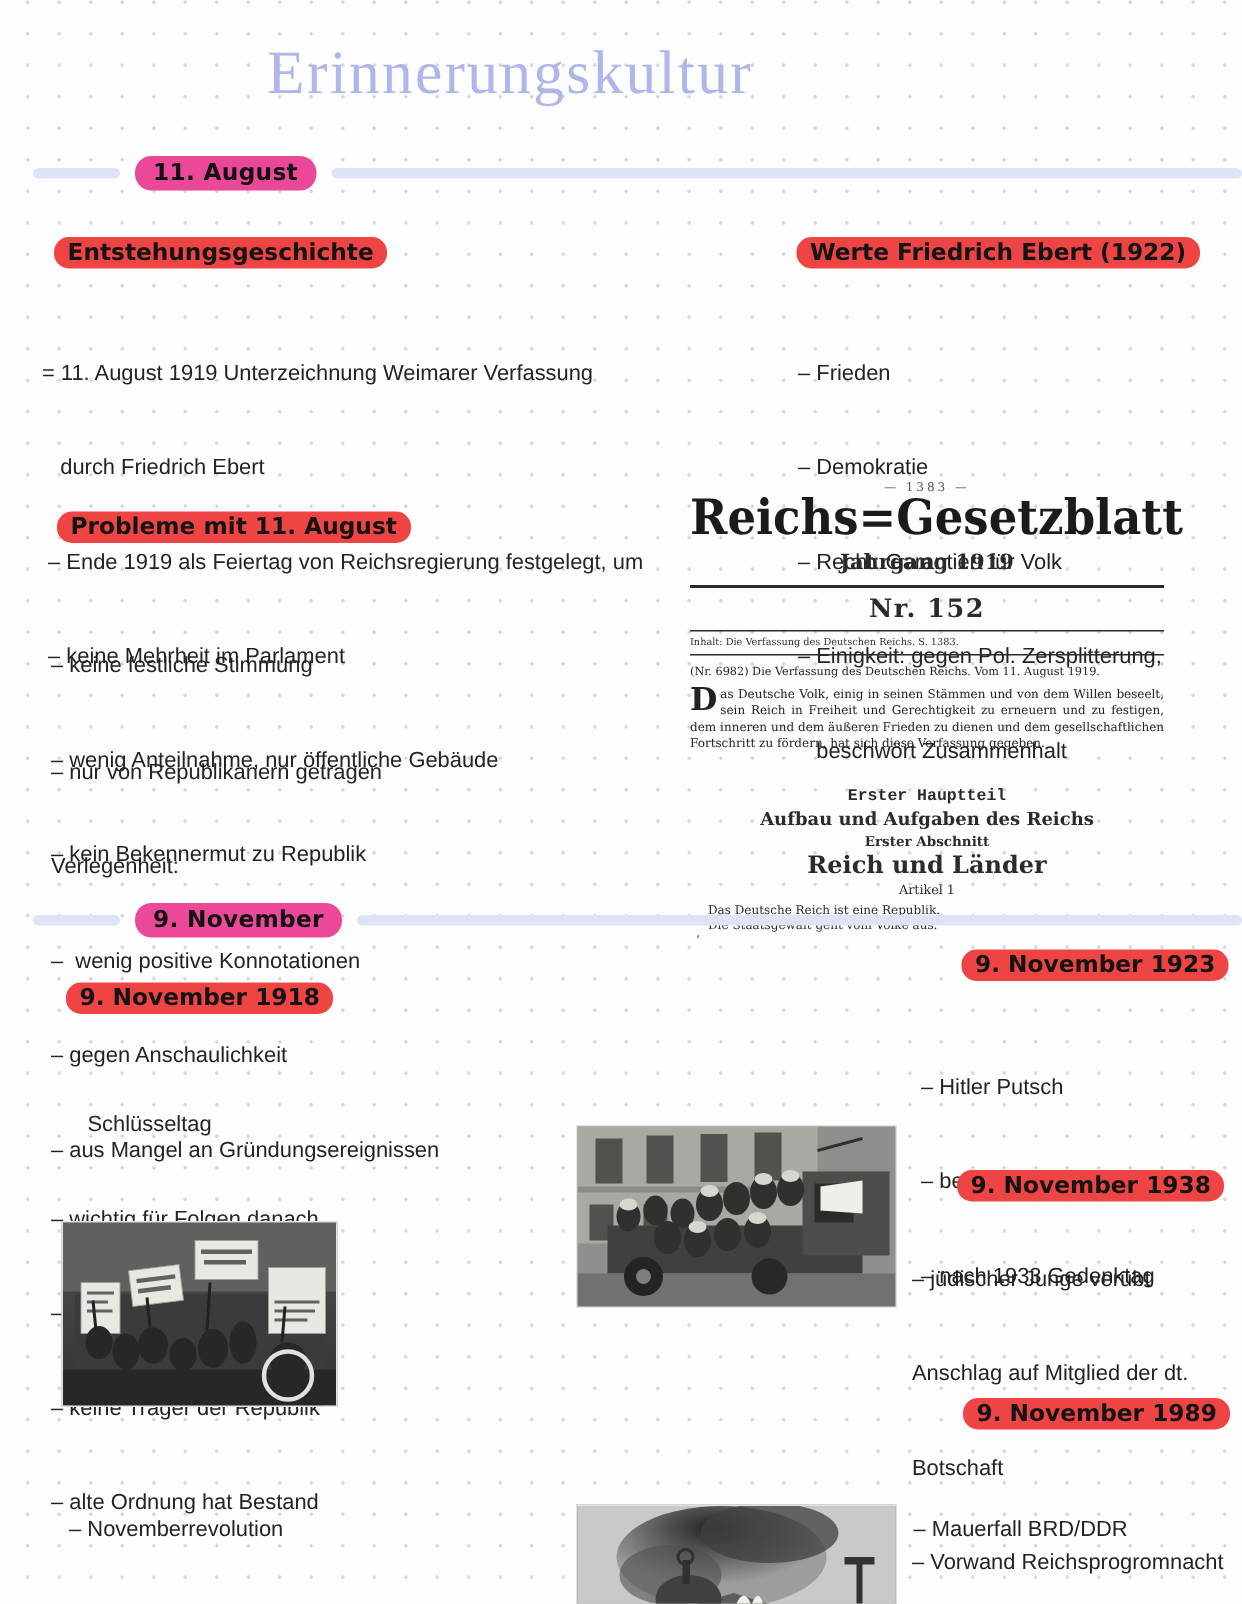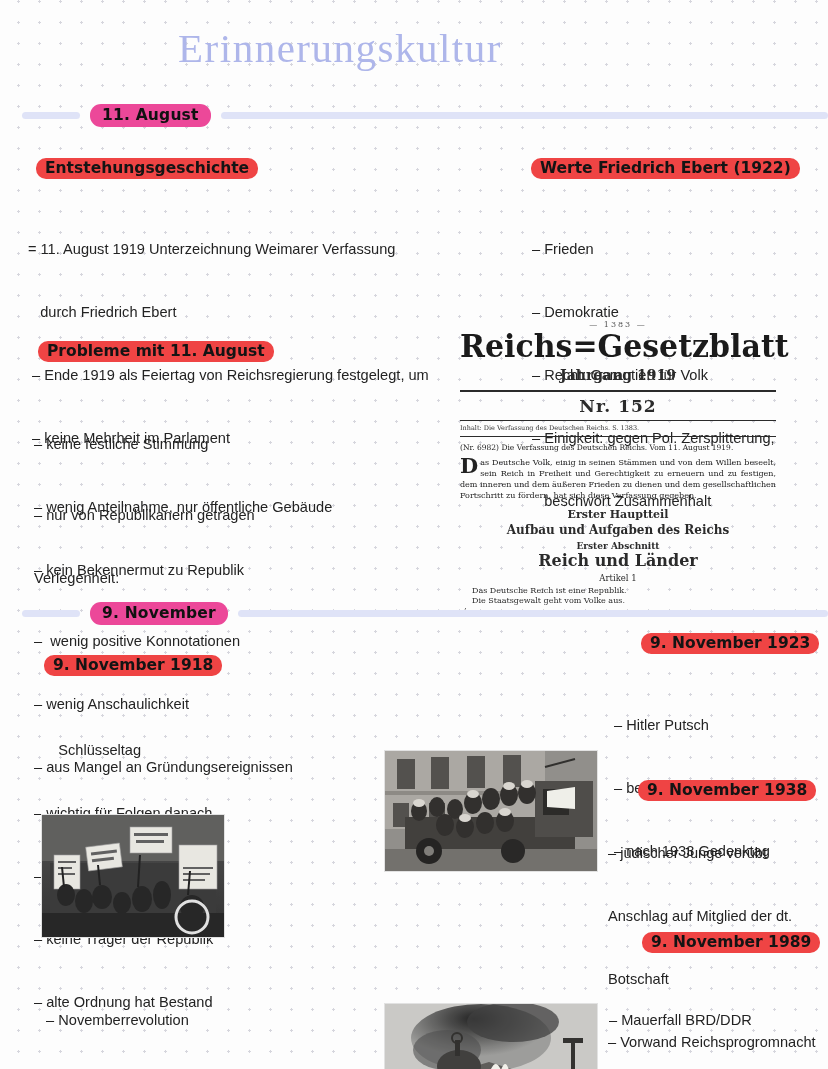--- a/index.html
+++ b/index.html
@@ -115,21 +115,21 @@
   #rgb-scan .inhalt{font-size:6.5px;text-align:left;color:#333;}
   #rgb-scan .vkopf{font-size:7.5px;text-align:left;margin-top:6px;color:#222;}
   #rgb-scan .para{
     font-size:8px;text-align:justify;line-height:11px;
     margin-top:5px;color:#222;
   }
   #rgb-scan .para .drop{
     float:left;font-size:21px;line-height:17px;
     font-weight:700;padding-right:2px;
   }
-  #rgb-scan .ct1{font-size:11px;font-weight:700;margin-top:7px;}
+  #rgb-scan .ct1{font-size:11px;font-weight:700;margin-top:24px;font-family:Liberation Mono, monospace;}
   #rgb-scan .ct2{font-size:12px;font-weight:700;margin-top:2px;}
   #rgb-scan .ct3{font-size:9px;font-weight:700;margin-top:4px;}
   #rgb-scan .ct4{font-size:16px;font-weight:700;margin-top:0;}
   #rgb-scan .ct5{font-size:8.5px;margin-top:3px;}
   #rgb-scan .art{font-size:8px;text-align:left;line-height:10px;margin-top:3px;padding-left:12px;}
   #rgb-scan .tick{font-size:8px;text-align:left;padding-left:4px;}
 </style>
 </head>
 <body>
 
@@ -171,21 +171,21 @@
   </div>
   <div class="abs txt" style="top:392px;left:34px;width:380px;">
     <div>– keine festliche Stimmung</div>
     <div>– wenig Anteilnahme, nur öffentliche Gebäude</div>
     <div>– kein Bekennermut zu Republik</div>
   </div>
   <div class="abs txt" style="top:463px;left:34px;width:380px;">
     <div>– nur von Republikanern getragen</div>
     <div>Verlegenheit:</div>
     <div>–  wenig positive Konnotationen</div>
-    <div>– wenig Anschaulichkeit</div>
+    <div>– gegen Anschaulichkeit</div>
     <div>– aus Mangel an Gründungsereignissen</div>
   </div>
 
   <div class="abs" id="rgb-scan" style="top:320px;left:460px;">
     <div class="pagenum">—&nbsp;<span>1383</span>&nbsp;—</div>
     <div class="masthead">Reichs=Gesetzblatt</div>
     <div class="jahr">Jahrgang 1919</div>
     <div class="rule"></div>
     <div class="nr">Nr. 152</div>
     <div class="rule thin"></div>

